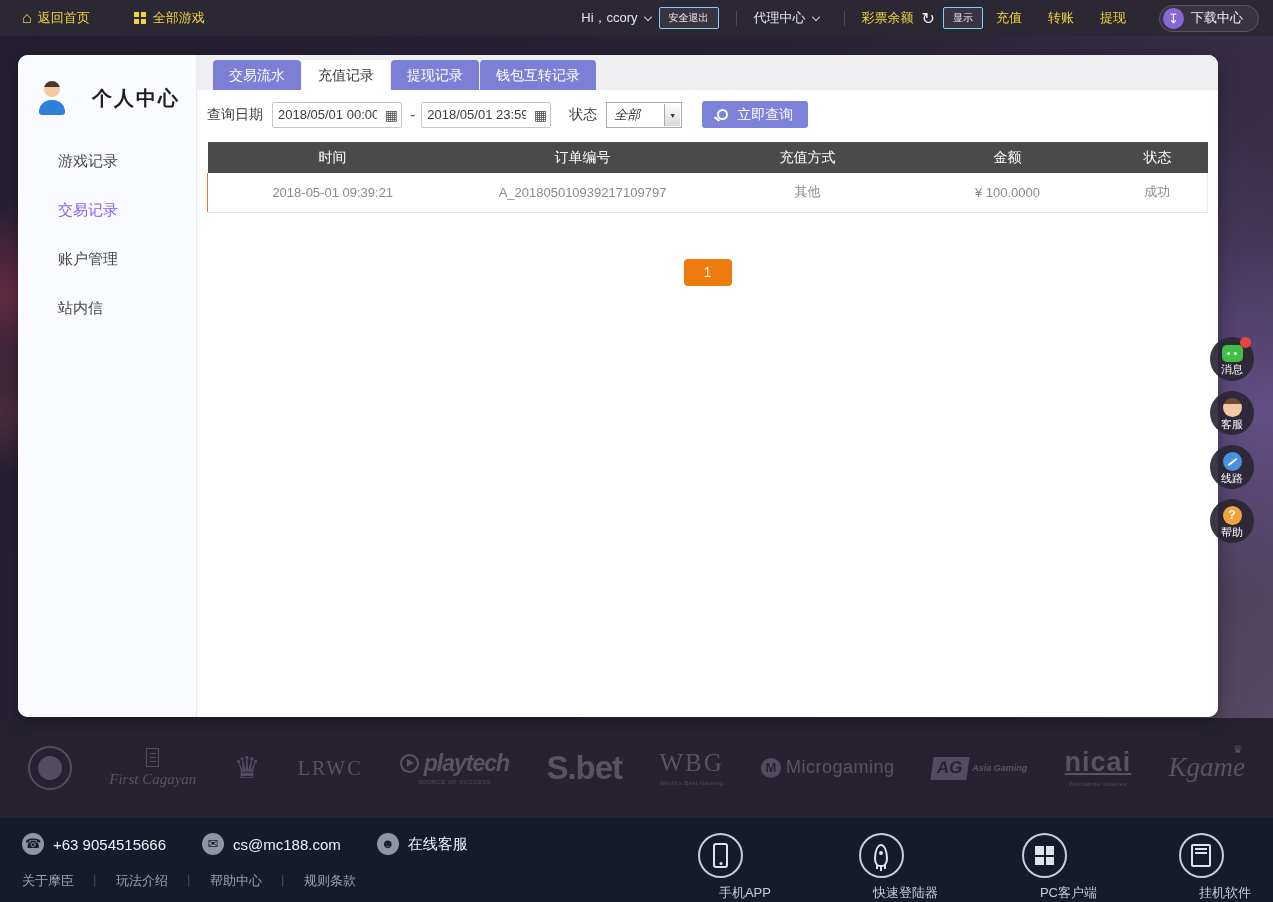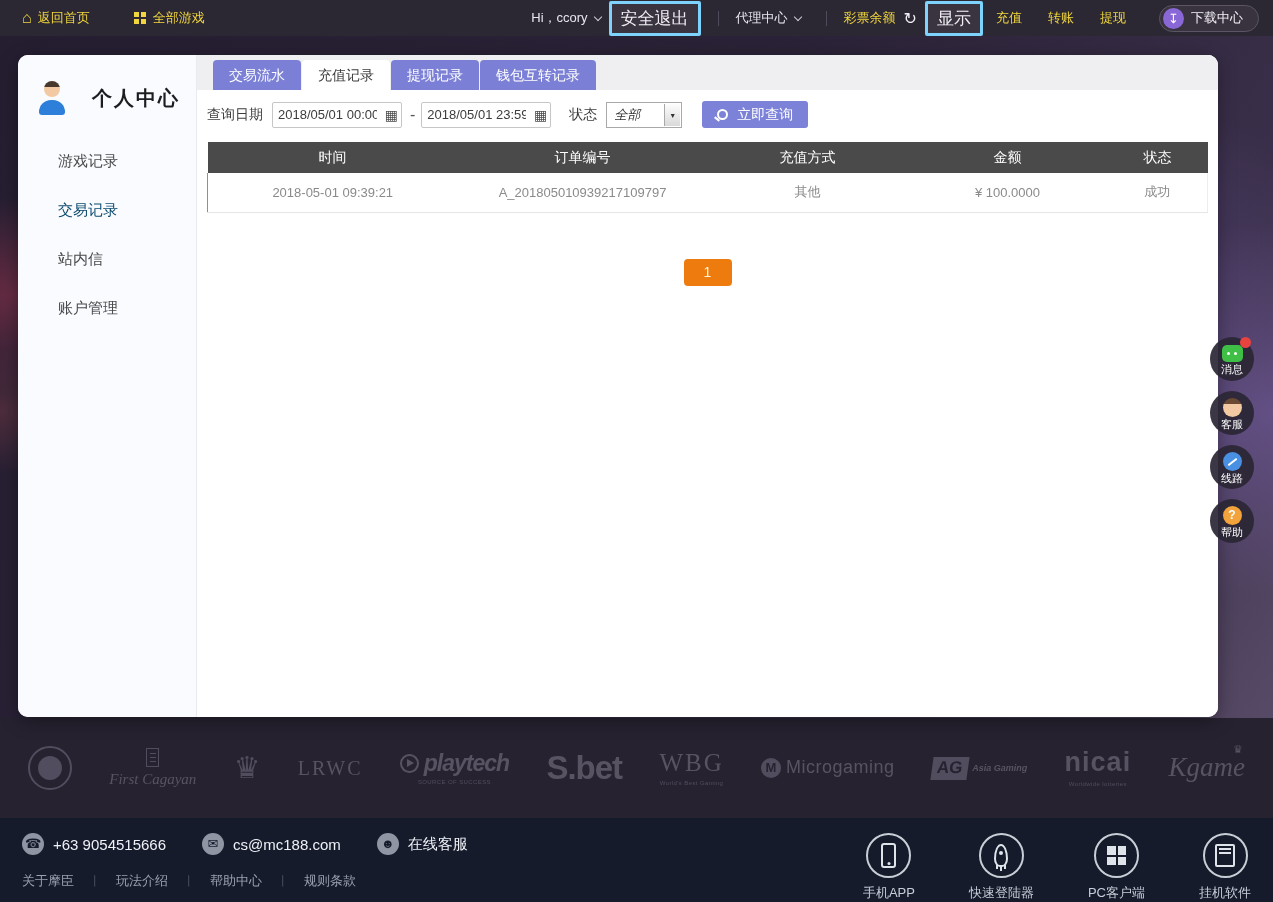--- a/index.html
+++ b/index.html
@@ -13,21 +13,21 @@
   .tb-item { display:flex; align-items:center; font-size:13px; color:#e8e6ee; margin-right:8px; }
   .tb-yellow { color:#f0d63c; font-size:13px; }
   .tb-left .tb-item { margin-right:44px; color:#f0d63c; }
   .house-icon { font-size:16px; color:#f0d63c; margin-right:6px; line-height:1; }
   .grid-icon { width:12px; height:12px; margin-right:7px; background:
       linear-gradient(#f0d63c,#f0d63c) 0 0/5px 5px no-repeat,
       linear-gradient(#f0d63c,#f0d63c) 7px 0/5px 5px no-repeat,
       linear-gradient(#f0d63c,#f0d63c) 0 7px/5px 5px no-repeat,
       linear-gradient(#f0d63c,#f0d63c) 7px 7px/5px 5px no-repeat; }
   .chev { display:inline-block; border:solid #cfccd8; border-width:0 1px 1px 0; padding:2.5px; transform:rotate(45deg); margin-left:7px; margin-bottom:3px; }
-  .tb-btn { background:#39343f; border:3px solid #7dd3fc; color:#f0eef4; font-size:17px; padding:3px 9px; border-radius:2px; cursor:pointer; font-family:inherit; }
+  .tb-btn { background:#39343f; border:1px solid #7dd3fc; color:#f0eef4; font-size:10px; padding:3px 9px; border-radius:2px; cursor:pointer; font-family:inherit; }
   .tb-sep { width:1px; height:15px; background:#504a5c; margin:0 17px; }
   .tb-right .gap { margin:0 13px; }
   .refresh-icon { color:#f2f0f6; font-size:16px; margin:0 8px 0 8px; cursor:pointer; }
   .dl-pill { display:flex; align-items:center; background:#38333f; border:1px solid #5b5565; border-radius:14px; padding:2px 15px 2px 3px; margin-left:20px; }
   .dl-circle { width:21px; height:21px; border-radius:50%; background:#8a67d6; color:#fff; font-size:13px; text-align:center; line-height:21px; margin-right:7px; }
   .dl-label { color:#f2f0f6; font-size:13px; }
 
   
   .page-bg { height:682px; position:relative;
     background:
@@ -41,21 +41,21 @@
 
   
   .sidebar { width:179px; background:#f9fbfe; border-right:1px solid #e7eaef; flex-shrink:0; }
   .sb-head { display:flex; align-items:center; padding:26px 0 0 17px; }
   .avatar { width:34px; height:34px; position:relative; flex-shrink:0; }
   .avatar::before { content:""; position:absolute; left:9px; top:0; width:16px; height:16px; border-radius:50%; background:linear-gradient(#47382e 38%, #f2c9a2 38%); }
   .avatar::after { content:""; position:absolute; left:4px; bottom:0; width:26px; height:15px; border-radius:12px 12px 3px 3px; background:#2e7fd9; }
   .sb-title { font-size:20px; font-weight:bold; color:#1d1d1f; margin-left:23px; letter-spacing:2px; }
   .sb-nav { margin-top:22px; }
   .sb-item { display:block; padding:15px 0 15px 40px; font-size:15px; color:#4a4a4a; }
-  .sb-item.active { color:#0c4a6e; }
+  .sb-item.active { color:#8b5cf6; }
 
   
   .content { flex:1; display:flex; flex-direction:column; background:#fff; }
   .tabstrip { height:35px; background:#efeff2; display:flex; align-items:flex-end; padding-left:16px; }
   .tab { height:30px; line-height:30px; padding:0 16px; font-size:14px; background:#7b80d6; color:#fff; border-radius:4px 4px 0 0; margin-right:1px; cursor:pointer; }
   .tab.active { background:#fff; color:#3b3b3b; }
 
   .filters { display:flex; align-items:center; padding:11px 10px 9px 10px; }
   .f-label { font-size:14px; color:#3c3c3c; margin-right:9px; }
   .date-box { position:relative; margin-right:6px; }
@@ -110,37 +110,37 @@
   .lg-playcirc::before { content:""; border-style:solid; border-width:4px 0 4px 7px; border-color:transparent transparent transparent #5d5867; margin-left:2px; }
   .lg-playtext { font-size:23px; font-weight:bold; font-style:italic; letter-spacing:-1px; }
   .lg-sbet { font-size:33px; font-weight:bold; letter-spacing:-1px; }
   .lg-wbg { font-family:"Liberation Serif","DejaVu Serif",serif; font-size:25px; letter-spacing:2px; }
   .lg-micro { display:flex; align-items:center; }
   .lg-mcirc { width:20px; height:20px; border-radius:50%; background:#565162; color:#262230; font-weight:bold; font-size:13px; line-height:20px; text-align:center; margin-right:5px; }
   .lg-microtext { font-size:18px; letter-spacing:.5px; color:#5d5867; }
   .lg-ag { display:flex; align-items:center; }
   .lg-agbox { background:#565162; color:#262230; font-weight:bold; font-size:17px; padding:2px 5px; transform:skewX(-8deg); margin-right:5px; }
   .lg-agsub { font-size:9px; font-style:italic; font-weight:bold; text-align:left; line-height:1.15; }
-  .lg-nicai { font-size:27px; font-weight:bold; letter-spacing:1px; }
+  .lg-nicai { font-size:27px; font-weight:bold; letter-spacing:1px;text-decoration:underline; }
   .lg-kgame { font-family:"Liberation Serif","DejaVu Serif",serif; font-style:italic; font-size:27px; position:relative; }
   .lg-kgame::before { content:"♛"; position:absolute; right:2px; top:-10px; font-size:11px; font-style:normal; }
 
   
   .footer { height:84px; background:#151b2b; display:flex; justify-content:space-between; padding:15px 22px 0 22px; }
   .ft-contacts { display:flex; align-items:center; }
   .ft-contact { display:flex; align-items:center; margin-right:36px; }
   .c-ic { width:22px; height:22px; border-radius:50%; background:#8f95a3; color:#151b2b; font-size:13px; line-height:22px; text-align:center; margin-right:9px; }
   .ft-contact-text { color:#eef1f6; font-size:15px; }
   .ft-links { margin-top:17px; display:flex; align-items:center; }
   .ft-link { color:#9aa1b0; font-size:13px; }
   .ft-lsep { color:#4a5163; margin:0 15px; font-size:12px; }
   .ft-apps { display:flex; padding-right:0px; }
   .ft-app { display:flex; flex-direction:column; align-items:center; margin-left:54px; cursor:pointer; }
   .app-circle { width:45px; height:45px; border-radius:50%; border:2px solid #c9cdd6; display:flex; align-items:center; justify-content:center; }
-  .ft-app-label { color:#c7ccd8; font-size:13px; margin-top:6px; }
+  .ft-app-label { color:#c7ccd8; font-size:13px; margin-top:6px;margin-left:48px; }
   .gl-phone { width:15px; height:25px; border:2px solid #dfe3ea; border-radius:3px; position:relative; }
   .gl-phone::after { content:""; position:absolute; left:50%; bottom:1px; transform:translateX(-50%); width:3px; height:3px; border-radius:50%; background:#dfe3ea; }
   .gl-rocket { width:14px; height:23px; border:2px solid #dfe3ea; border-radius:50% 50% 42% 42% / 64% 64% 36% 36%; position:relative; }
   .gl-rocket::before { content:""; position:absolute; left:50%; top:5px; transform:translateX(-50%); width:4px; height:4px; border-radius:50%; background:#dfe3ea; }
   .gl-rocket::after { content:""; position:absolute; left:50%; bottom:-6px; transform:translateX(-50%); width:2px; height:4px; background:#dfe3ea; box-shadow:-4px -2px 0 #dfe3ea, 4px -2px 0 #dfe3ea; }
   .gl-win { width:19px; height:19px; background:
       linear-gradient(#dfe3ea,#dfe3ea) 0 0/9px 9px no-repeat,
       linear-gradient(#dfe3ea,#dfe3ea) 11px 0/8px 9px no-repeat,
       linear-gradient(#dfe3ea,#dfe3ea) 0 11px/9px 8px no-repeat,
       linear-gradient(#dfe3ea,#dfe3ea) 11px 11px/8px 8px no-repeat; }
@@ -191,22 +191,22 @@
   <div class="panel">
 
     <aside class="sidebar">
       <div class="sb-head">
         <span class="avatar"></span>
         <span class="sb-title">个人中心</span>
       </div>
       <nav class="sb-nav">
         <a class="sb-item">游戏记录</a>
         <a class="sb-item active">交易记录</a>
+        <a class="sb-item">账户管理</a>
         <a class="sb-item">站内信</a>
-        <a class="sb-item">账户管理</a>
       </nav>
     </aside>
 
     <section class="content">
       <div class="tabstrip">
         <div class="tab">交易流水</div>
         <div class="tab active">充值记录</div>
         <div class="tab">提现记录</div>
         <div class="tab">钱包互转记录</div>
       </div>

